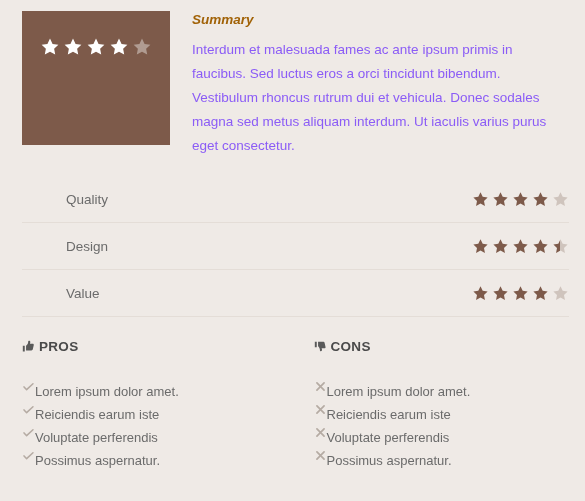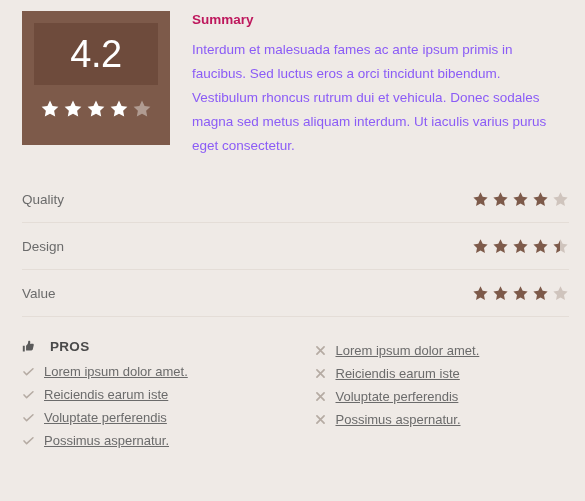--- a/index.html
+++ b/index.html
@@ -67,23 +67,24 @@
 
   .summary-col {
     flex: 1 1 auto;
     padding-left: 22px;
     padding-top: 1px;
   }
 
   .summary-title {
     font-size: 13.5px;
     font-weight: bold;
-    color: #be185d;
+    color: #a16207;
     margin: 0 0 10px 0;
     line-height: 16px;
+    font-style: italic;
   }
 
   .summary-text {
     font-size: 13.5px;
     line-height: 24px;
     color: #8b5cf6;
     margin: 0;
   }
 
   
@@ -96,20 +97,21 @@
     display: flex;
     align-items: center;
     justify-content: space-between;
     height: 46px;
     border-bottom: 1px solid #e4ddd7;
   }
 
   .rating-label {
     font-size: 13.5px;
     color: #6b6b6b;
+    margin-left: 44px;
   }
 
   .rating-stars {
     display: flex;
     gap: 3px;
   }
 
   
   .verdict {
     display: flex;
@@ -120,42 +122,40 @@
     flex: 1 1 50%;
     box-sizing: border-box;
   }
   .verdict-col.cons-col {
     padding-left: 18px;
   }
 
   .verdict-title {
     display: flex;
     align-items: center;
-    gap: 15px;
+    gap: 4px;
     font-size: 13.5px;
     font-weight: bold;
     color: #4a4a4a;
     letter-spacing: 0.3px;
-    margin-bottom: 6px;
+    margin-bottom: 26px;
   }
 
   .verdict-list {
     list-style: none;
     margin: 0;
     padding: 0;
   }
 
   .verdict-list li {
     display: flex;
-    align-items: center;
-    gap: 9px;
+    align-items: flex-start;
     font-size: 13px;
     line-height: 23px;
     color: #6b6b6b;
-    text-decoration: underline;
   }
 
   .list-icon {
     width: 13px;
     height: 13px;
     flex: 0 0 13px;
     display: inline-flex;
     align-items: center;
     justify-content: center;
   }
@@ -163,23 +163,20 @@
   svg { display: block; }
 </style>
 </head>
 <body>
 
 <div class="review-widget">
 
   <div class="top-section">
 
     <div class="score-box">
-      <div class="score-inner">
-        <span class="score-value">4.2</span>
-      </div>
       <div class="score-stars">
           <span style="display: inline-flex;">
             <svg width="20" height="20" viewBox="0 0 16 16">
               <path d="M8 1.2l2.06 4.3 4.64.62-3.4 3.22.87 4.66L8 11.78 3.83 14l.87-4.66L1.3 6.12l4.64-.62z" fill="#ffffff"></path>
             </svg>
           </span>
           <span style="display: inline-flex;">
             <svg width="20" height="20" viewBox="0 0 16 16">
               <path d="M8 1.2l2.06 4.3 4.64.62-3.4 3.22.87 4.66L8 11.78 3.83 14l.87-4.66L1.3 6.12l4.64-.62z" fill="#ffffff"></path>
             </svg>
@@ -349,20 +346,28 @@
               <svg width="13" height="13" viewBox="0 0 16 16" fill="none" stroke="#b5aba3" stroke-width="1.9" stroke-linecap="round" stroke-linejoin="round">
                 <path d="M2.5 8.5l3.2 3.4L13.5 4.6"></path>
               </svg>
             </span>
             <span>Possimus aspernatur.</span>
           </li>
         </ul>
     </div>
 
     <div class="verdict-col cons-col">
+      <div class="verdict-title">
+        <span class="list-icon">
+          <svg width="13" height="13" viewBox="0 0 16 16" fill="#5a5a5a">
+            <path d="M1 2h2.4v7H1V2zm4 0h6.3c.8 0 1.5.5 1.7 1.3l1.2 5.2c.2.8-.4 1.6-1.3 1.6H9.4c.3.7.5 1.5.5 2.3 0 .8-.6 1.4-1.4 1.4-.7 0-1.2-.5-1.2-1.2 0-.9-.1-1.7-.5-2.5C6.3 9.1 5.6 8.3 5 7.8V2z"></path>
+          </svg>
+        </span>
+        <span>CONS</span>
+      </div>
       <ul class="verdict-list">
           <li>
             <span class="list-icon">
               <svg width="13" height="13" viewBox="0 0 16 16" fill="none" stroke="#b5aba3" stroke-width="2.1" stroke-linecap="round">
                 <path d="M3.6 3.6l8.8 8.8M12.4 3.6l-8.8 8.8"></path>
               </svg>
             </span>
             <span>Lorem ipsum dolor amet.</span>
           </li>
           <li>

